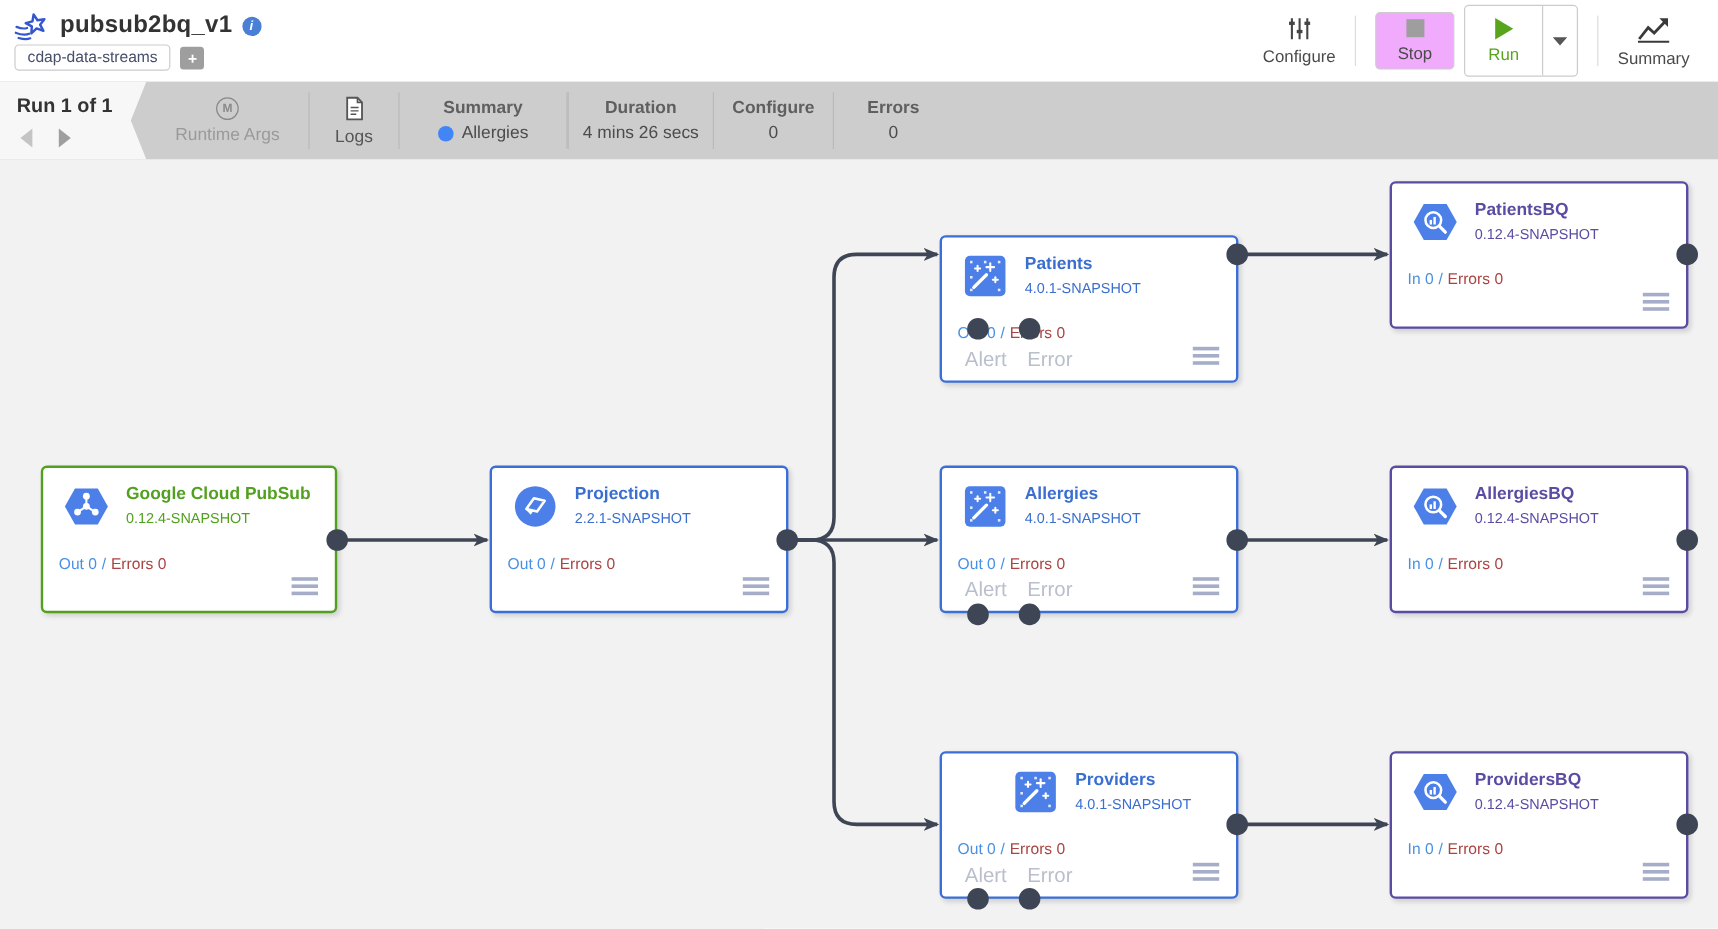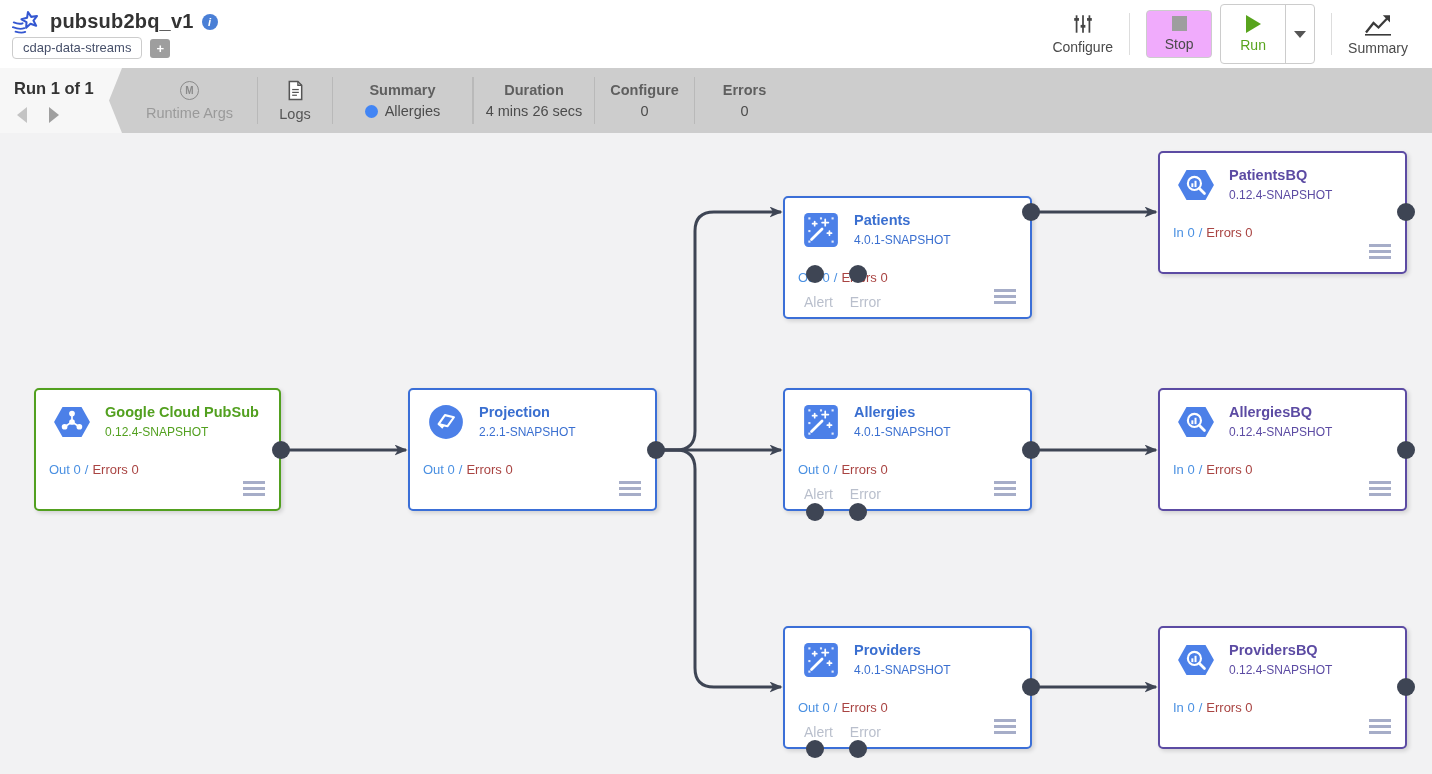--- a/index.html
+++ b/index.html
@@ -84,21 +84,21 @@
   .node-titles { margin-left:14px; padding-top:1px; min-width:0; }
   .node-title { font-size:14.5px; font-weight:bold; white-space:nowrap; overflow:hidden; }
   .node-version { font-size:12px; margin-top:5px; white-space:nowrap; }
   .node-metrics { position:absolute; left:13px; top:72px; font-size:13px; white-space:nowrap; }
   .m-io { color:#4a90e2; cursor:pointer; }
   .m-sep { color:#4a90e2; margin:0 4px; }
   .m-err { color:#a94442; cursor:pointer; }
   .node-menu { position:absolute; right:14px; bottom:13px; cursor:pointer; }
   .node-menu i { display:block; width:22px; height:3px; background:#a6adc8; margin-top:3px; }
   .node-flags { position:absolute; left:19px; bottom:7px; display:flex; gap:17px;
-    font-size:14px; color:#b9bfcc; }
+    font-size:17px; color:#b9bfcc; }
   .port { position:absolute; width:18px; height:18px; border-radius:50%; background:#3e4554;
     z-index:3; cursor:pointer; }
 </style>
 </head>
 <body>
 
 <svg width="0" height="0" style="position:absolute">
   <defs>
     <symbol id="icon-pubsub" viewBox="0 0 36 36">
       <polygon points="9,3.8 27,3.8 35,18 27,32.2 9,32.2 1,18" fill="#4c80e8"></polygon>
@@ -412,21 +412,21 @@
       <div class="node-metrics">
         <span class="m-io">In 0</span><span class="m-sep">/</span><span class="m-err">Errors 0</span>
       </div>
       <div class="node-menu">
           <i></i>
           <i></i>
           <i></i>
         </div>
     </div>
 
-    <div class="node node--transform" style="left:783px; top:493px;">
+    <div class="node node--transform" style="left:783px; top:493px;padding-left:42px;">
       <div class="node-head">
         <svg class="node-icon">
             <use href="#icon-wrangler"></use>
           </svg>
         <div class="node-titles">
           <div class="node-title">Providers</div>
           <div class="node-version">4.0.1-SNAPSHOT</div>
         </div>
       </div>
       <div class="node-metrics">

